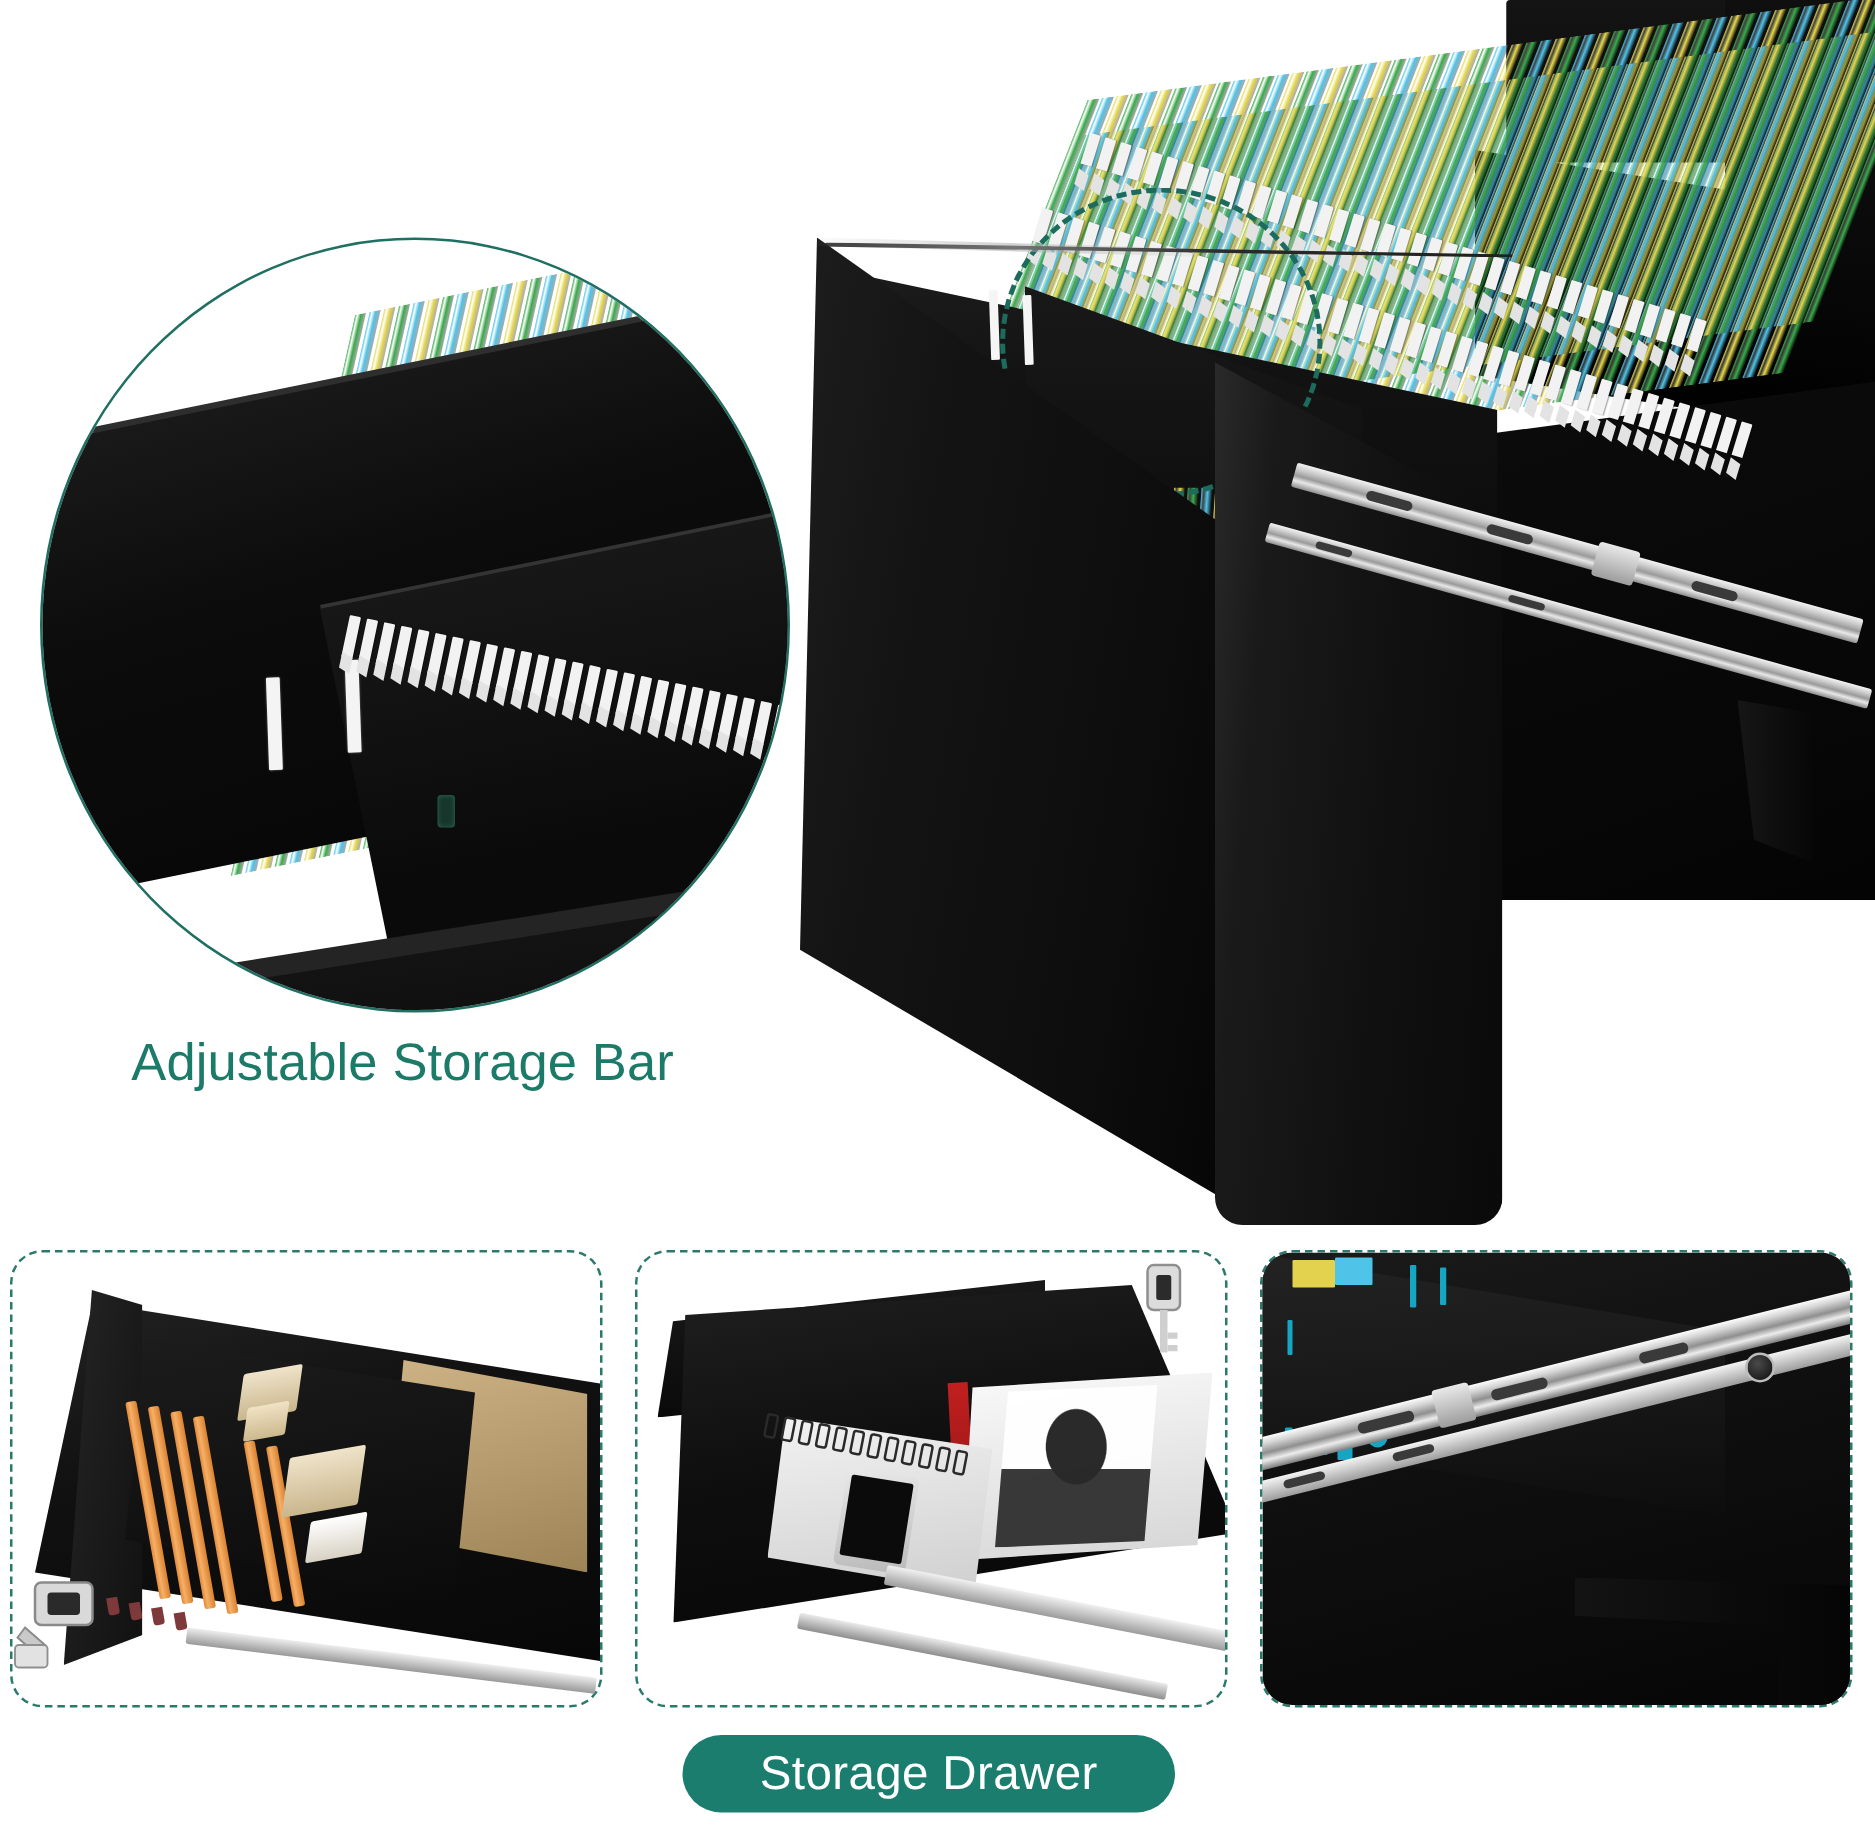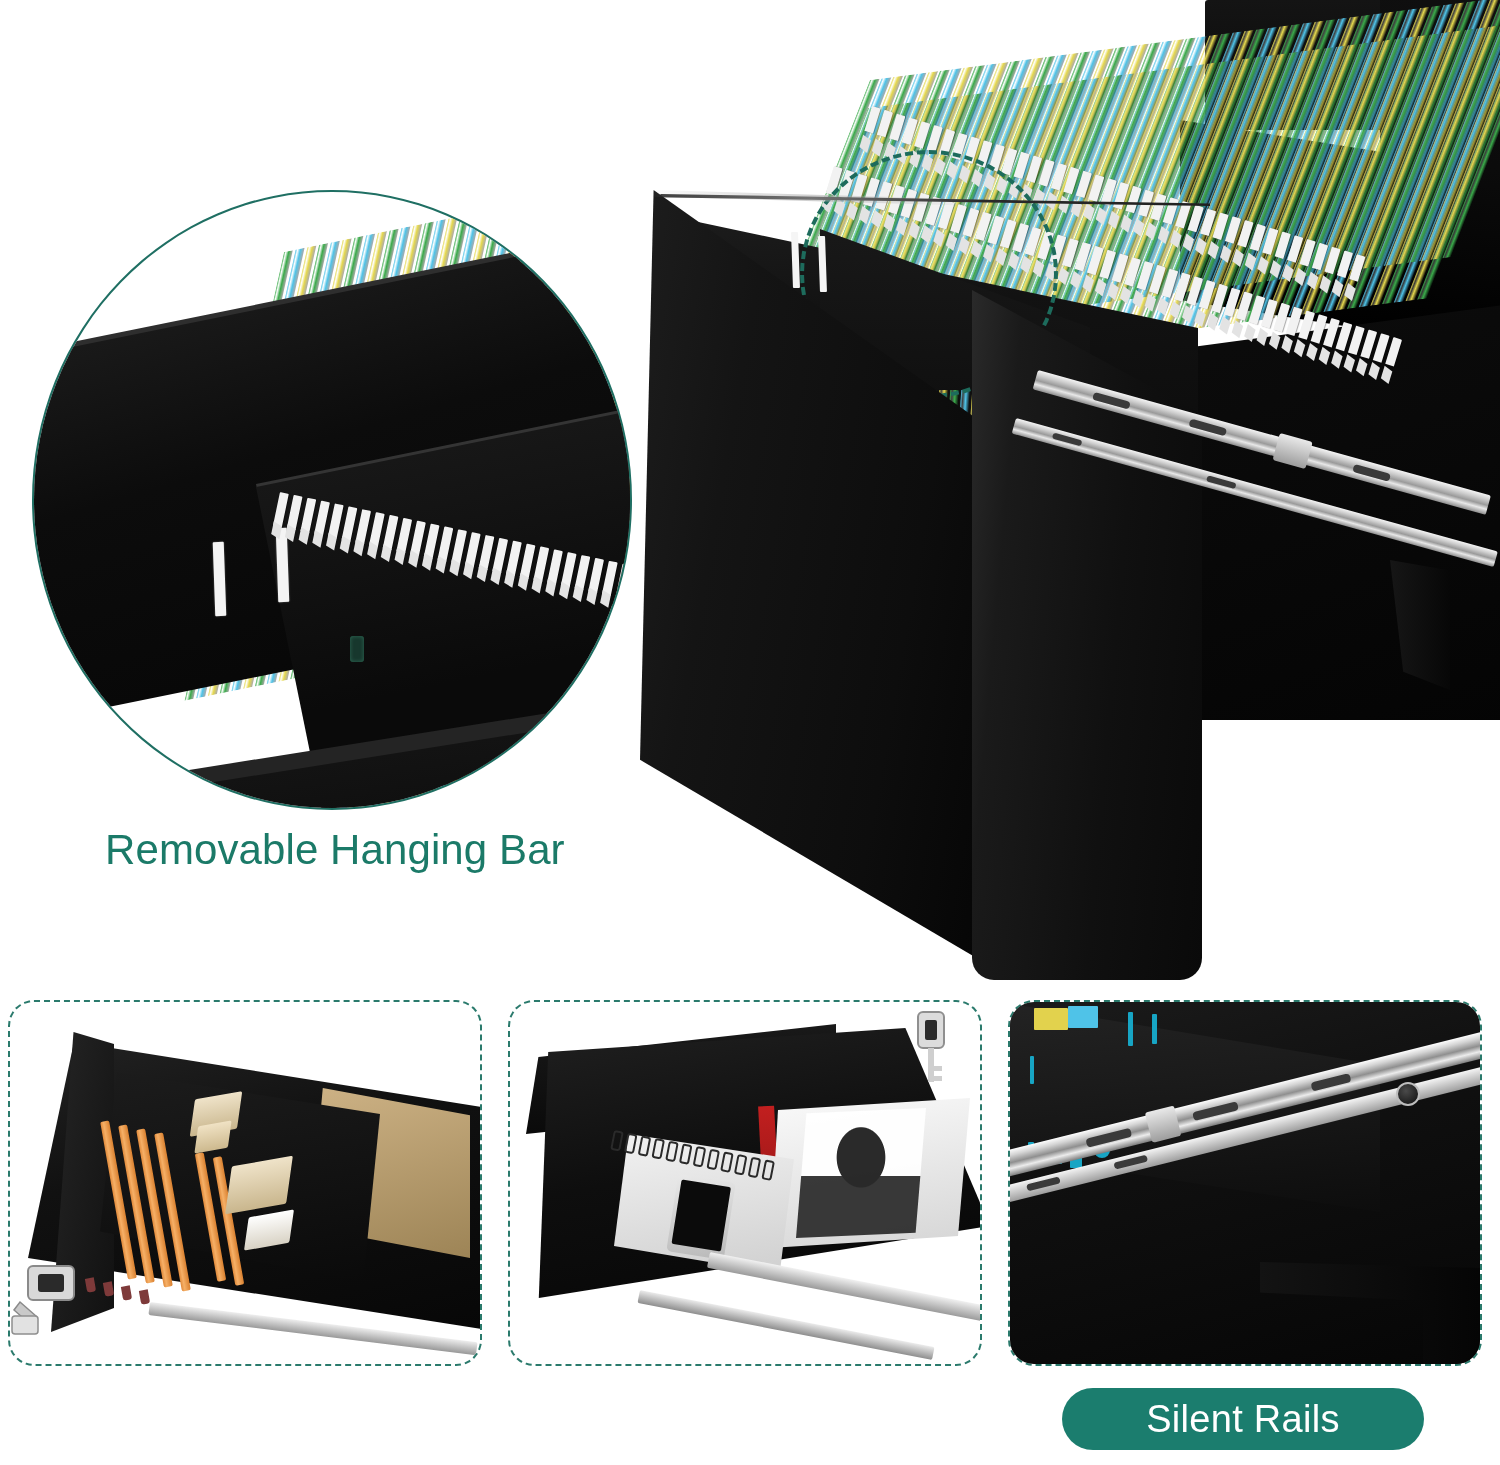--- a/index.html
+++ b/index.html
@@ -521,21 +521,21 @@
             <div class="fstripe" style="left:209px;width:9px;background:linear-gradient(90deg,#4fc3e8 0%,#ffffff33 22%,#4fc3e8 55%,#00000055 100%);"></div>
             <div class="fstripe" style="left:220px;width:9px;background:linear-gradient(90deg,#e5d84e 0%,#ffffff33 22%,#e5d84e 55%,#00000055 100%);"></div>
             <div class="fstripe" style="left:231px;width:9px;background:linear-gradient(90deg,#3aaa4a 0%,#ffffff33 22%,#3aaa4a 55%,#00000055 100%);"></div>
           </div>
 
         <div class="ci-lowbar"></div>
         <div class="ci-base"></div>
       </div>
     </div>
 
-    <div class="circle-caption">Removable Hanging Bar</div>
+    <div class="circle-caption">Adjustable Storage Bar</div>
 
     <div class="main-drawer">
 
       <div class="cab-body"></div>
       <div class="cab-body-r"></div>
       <div class="cab-inner-shadow"></div>
 
       <div class="rail-bg"></div>
 
       <div class="md-files" id="mdFiles">
@@ -859,20 +859,23 @@
           <rect x="8" y="4" width="26" height="36" rx="5" fill="#dcdcdc" stroke="#8f8f8f" stroke-width="2"></rect>
           <rect x="15" y="12" width="12" height="20" rx="2" fill="#2b2b2b"></rect>
           <rect x="18" y="40" width="6" height="34" fill="#cfcfcf"></rect>
           <rect x="24" y="58" width="8" height="5" fill="#cfcfcf"></rect>
           <rect x="24" y="68" width="8" height="5" fill="#cfcfcf"></rect>
         </svg>
         <div class="p2-rail"></div>
         <div class="p2-rail2"></div>
       </div>
     </div>
+    <div class="pill l2">
+      <span>Storage Drawer</span>
+    </div>
 
     <div class="panel p3">
       <div class="panel-art">
         <div class="p3-body"></div>
         <div class="p3-drawer"></div>
         <div class="p3-teal-mark" style="left:24px;top:6px;width:34px;height:22px;background:#e2d24d;"></div>
         <div class="p3-teal-mark" style="left:58px;top:4px;width:30px;height:22px;background:#4fc3e8;"></div>
         <div class="p3-teal-mark" style="left:118px;top:10px;width:5px;height:34px;"></div>
         <div class="p3-teal-mark" style="left:142px;top:12px;width:5px;height:30px;"></div>
         <div class="p3-teal-mark" style="left:20px;top:54px;width:4px;height:28px;"></div>
@@ -887,18 +890,15 @@
           <div class="rail-clip" style="left:150px;top:-3px;width:30px;height:31px;"></div>
         </div>
         <div class="p3-rail-sec">
           <div class="rail-hole" style="left:30px;top:4px;width:34px;height:7px;"></div>
           <div class="rail-hole" style="left:120px;top:4px;width:34px;height:7px;"></div>
         </div>
         <div class="p3-screw"></div>
         <div class="p3-legs"></div>
       </div>
     </div>
-    <div class="pill l3">
-      <span>Silent Rails</span>
-    </div>
 
   </div>
 </div>
 
 </body></html>

